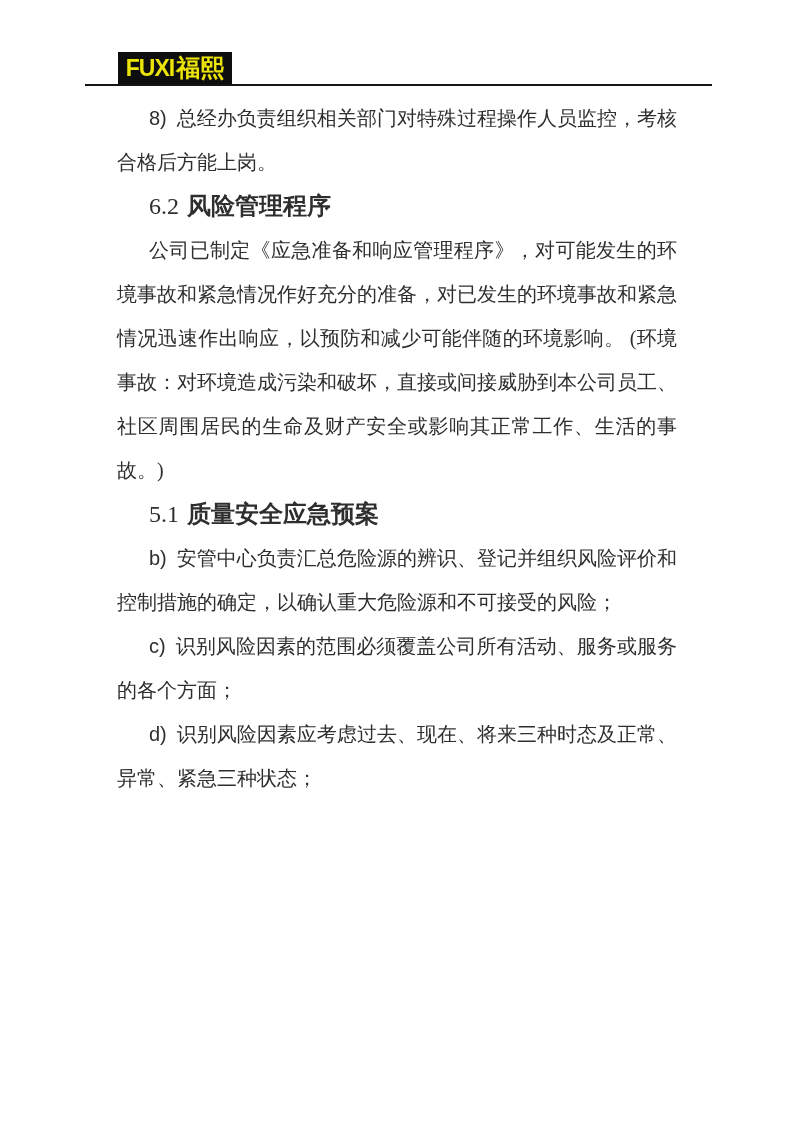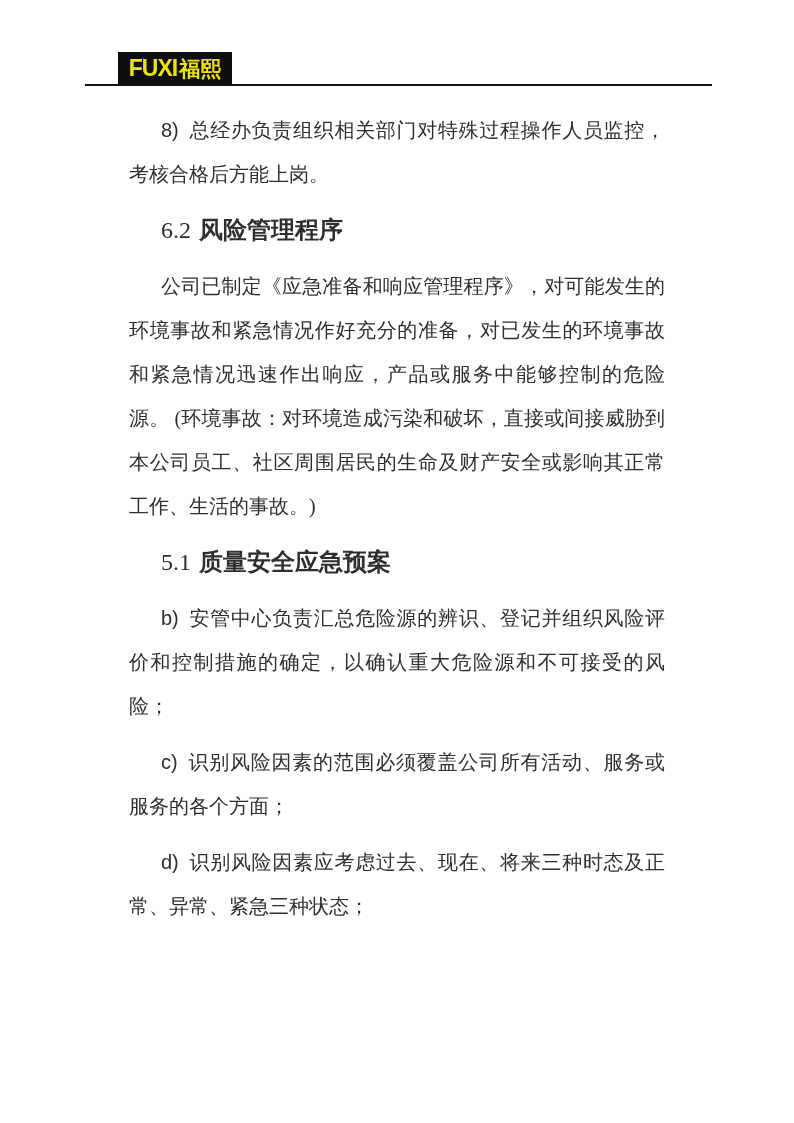--- a/index.html
+++ b/index.html
@@ -39,21 +39,21 @@
     font-family: "Liberation Sans", "DejaVu Sans", sans-serif;
     font-weight: 900;
     font-size: 23px;
     letter-spacing: -1px;
     line-height: 1;
     text-align: right;
   }
   .logo-cjk {
     font-family: "Liberation Sans", "DejaVu Sans", sans-serif;
     font-weight: bold;
-    font-size: 21px;
+    font-size: 24px;
     line-height: 1;
   }
   .header-rule {
     position: absolute;
     left: 85px;
     top: 84px;
     width: 627px;
     height: 2px;
     background: #141414;
   }
@@ -61,21 +61,21 @@
   .content {
     position: absolute;
     left: 117px;
     top: 96px;
     width: 560px;
     font-size: 20px;
     line-height: 44px;
     text-align: justify;
   }
   .para, .heading {
-    margin: 12px;
+    margin: 0;
     padding: 0;
     text-indent: 32px;
   }
   .heading {
     font-size: 24px;
     font-weight: normal;
     text-align: left;
   }
   .h-title {
     font-weight: bold;
@@ -96,21 +96,21 @@
     <span class="logo-cjk" style="color: rgb(236, 228, 8);">福熙</span>
   </div>
   <div class="header-rule"></div>
 
   <main class="content">
 
     <p class="para"><span class="item-label">8)</span><span>总经办负责组织相关部门对特殊过程操作人员监控，考核合格后方能上岗。</span></p>
 
     <h2 class="heading"><span class="h-num">6.2</span><span class="h-title">风险管理程序</span></h2>
 
-    <p class="para">公司已制定《应急准备和响应管理程序》，对可能发生的环境事故和紧急情况作好充分的准备，对已发生的环境事故和紧急情况迅速作出响应，产品或服务中能够控制的危险源。 (环境事故：对环境造成污染和破坏，直接或间接威胁到本公司员工、社区周围居民的生命及财产安全或影响其正常工作、生活的事故。)</p>
+    <p class="para">公司已制定《应急准备和响应管理程序》，对可能发生的环境事故和紧急情况作好充分的准备，对已发生的环境事故和紧急情况迅速作出响应，以预防和减少可能伴随的环境影响。 (环境事故：对环境造成污染和破坏，直接或间接威胁到本公司员工、社区周围居民的生命及财产安全或影响其正常工作、生活的事故。)</p>
 
     <h2 class="heading"><span class="h-num">5.1</span><span class="h-title">质量安全应急预案</span></h2>
 
 
 
     <p class="para"><span class="item-label">b)</span><span>安管中心负责汇总危险源的辨识、登记并组织风险评价和控制措施的确定，以确认重大危险源和不可接受的风险；</span></p>
 
     <p class="para"><span class="item-label">c)</span><span>识别风险因素的范围必须覆盖公司所有活动、服务或服务的各个方面；</span></p>
 
     <p class="para"><span class="item-label">d)</span><span>识别风险因素应考虑过去、现在、将来三种时态及正常、异常、紧急三种状态；</span></p>

